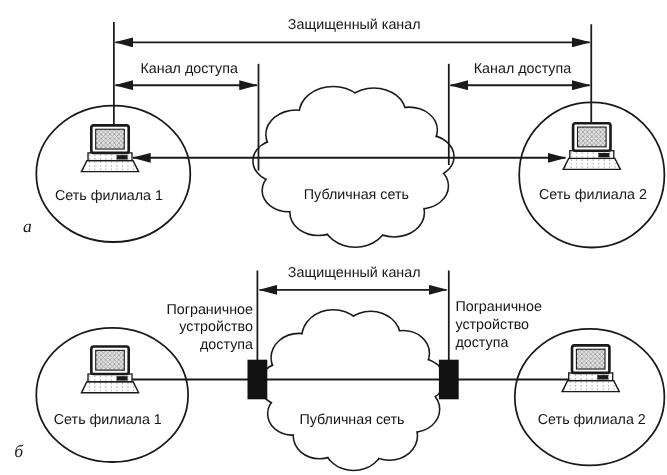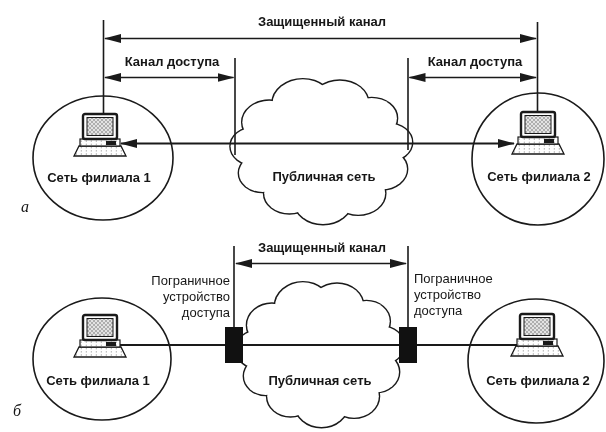--- a/index.html
+++ b/index.html
@@ -5,21 +5,21 @@
   html,body{margin:0;padding:0;background:#fff;}
   .stage{
     position:relative;width:606px;height:432px;background:#ffffff;
     font-family:"Liberation Sans",sans-serif;overflow:hidden;
   }
   .stage svg{position:absolute;left:0;top:0;}
   .lbl{
     position:absolute;font-size:13px;line-height:1.15;color:#161616;
     white-space:nowrap;
   }
-  .lbl.center{text-align:center;font-weight:bold;}
+  .lbl.center{text-align:center;}
   .lbl.wrap{white-space:normal;line-height:16px;}
   .lbl.right{text-align:right;}
   .part{
     position:absolute;font-family:"Liberation Serif",serif;
     font-style:italic;font-size:16px;color:#161616;
   }
 </style>
 </head>
 <body>
 

